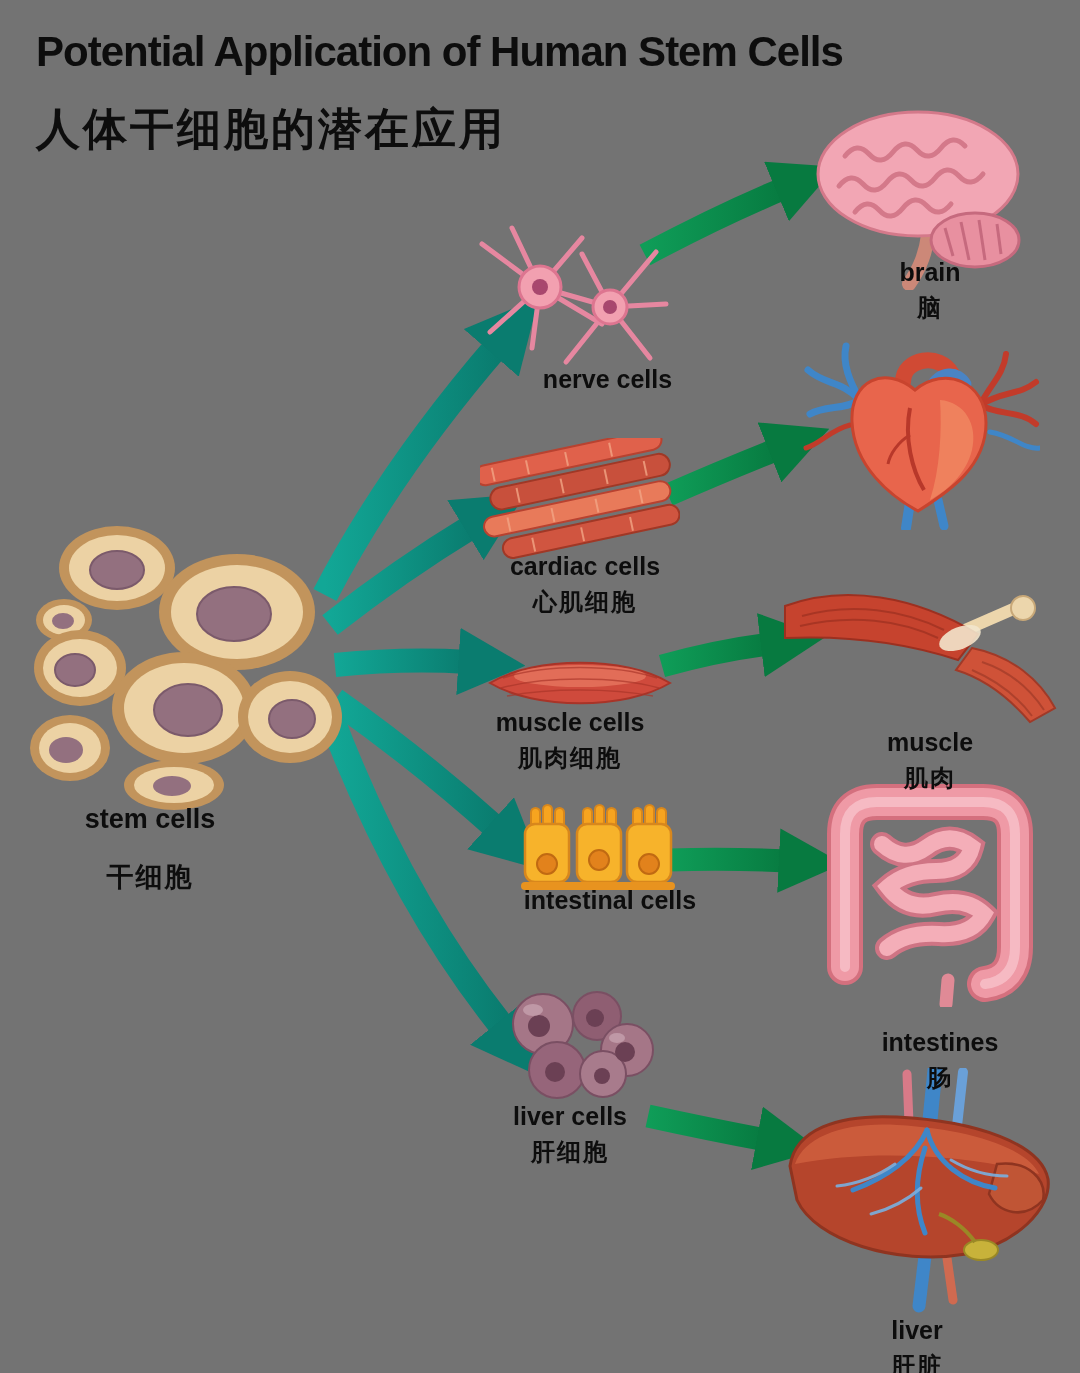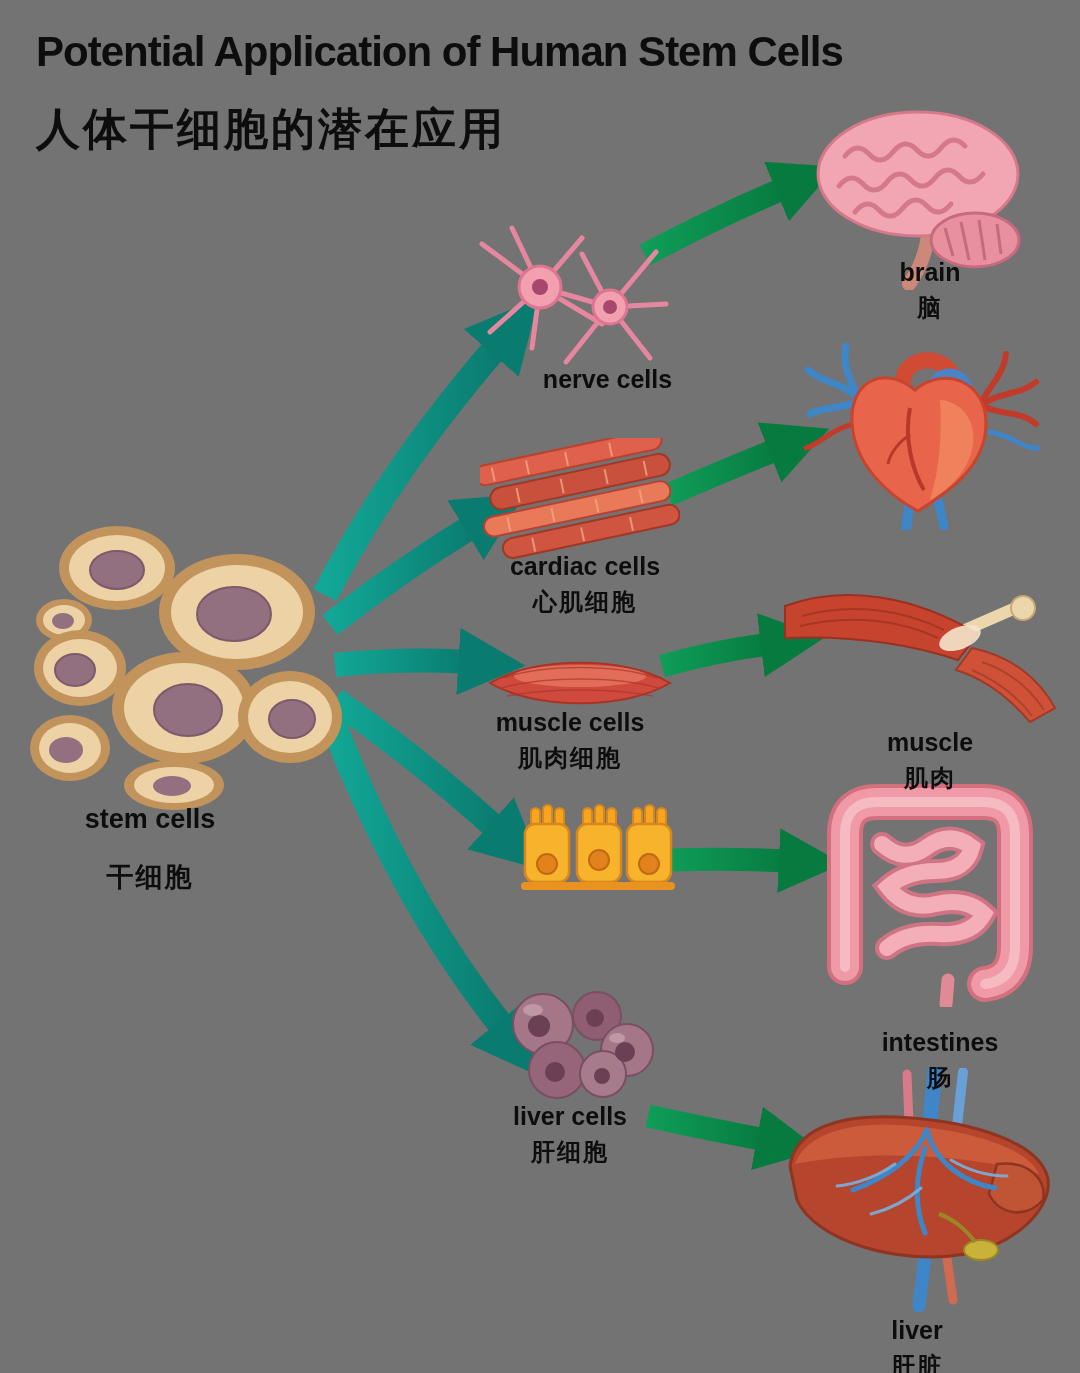--- a/index.html
+++ b/index.html
@@ -321,20 +321,21 @@
   <div class="label" style="left:470px;top:708px;width:200px">
     <div class="en">muscle cells</div>
     <div class="zh">肌肉细胞</div>
   </div>
   <div class="label" style="left:840px;top:728px;width:180px">
     <div class="en">muscle</div>
     <div class="zh">肌肉</div>
   </div>
 
   <div class="label" style="left:500px;top:886px;width:220px">
+    <div class="en">intestinal cells</div>
   </div>
   <div class="label" style="left:840px;top:1028px;width:200px">
     <div class="en">intestines</div>
     <div class="zh">肠</div>
   </div>
 
   <div class="label" style="left:480px;top:1102px;width:180px">
     <div class="en">liver cells</div>
     <div class="zh">肝细胞</div>
   </div>

